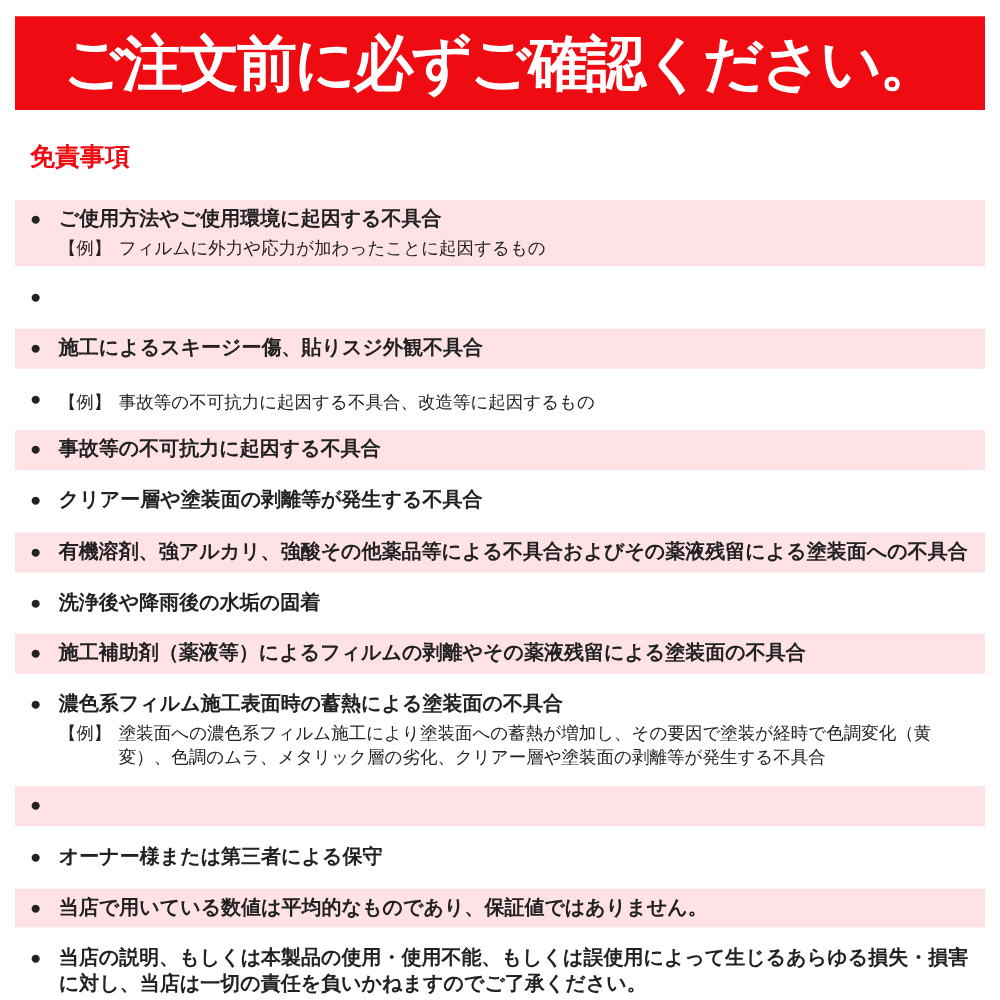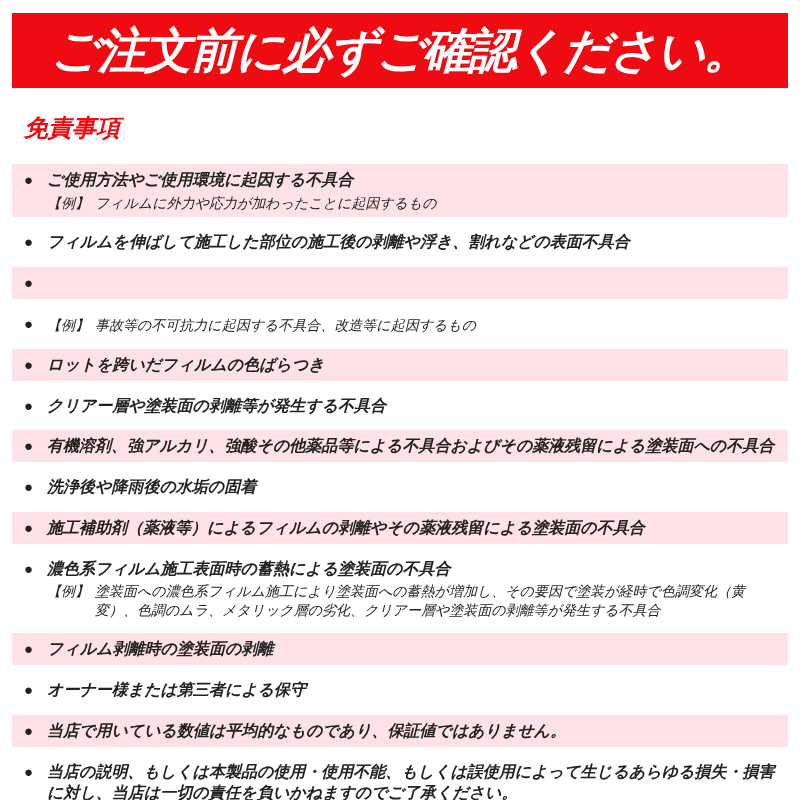--- a/index.html
+++ b/index.html
@@ -16,38 +16,37 @@
     width: 800px;
     height: 800px;
     overflow: hidden;
     font-family: "Liberation Sans", "DejaVu Sans", sans-serif;
     color: var(--text);
   }
   .page {
     width: 800px;
     height: 577px;
     padding: 13px 8px 0 12px;
-    font-style: italic;
   }
   .banner {
     width: 776px;
     height: 75px;
     background: var(--red);
     color: var(--banner-text);
     display: flex;
     align-items: center;
     justify-content: center;
     font-size: 48px;
     font-weight: 700;
     letter-spacing: -2px;
     white-space: nowrap;
   }
   .section-title {
     color: var(--red);
-    font-size: 24px;
+    font-size: 20px;
     font-weight: 700;
     margin: 27px 0 23px 12px;
     line-height: 1.1;
   }
   .list {
     width: 776px;
   }
   .item {
     display: flex;
     align-items: flex-start;
@@ -107,40 +106,40 @@
         <div class="content">
           <div class="main-text">ご使用方法やご使用環境に起因する不具合</div>
           <div class="example">
             <span class="ex-prefix">【例】</span>
             <div class="ex-text">フィルムに外力や応力が加わったことに起因するもの</div>
           </div>
         </div>
       </div>
       <div class="item">
         <span class="bullet">●</span>
-        <div class="content">
-          <div class="main-text">フィルムを伸ばして施工した部位の施工後の剥離や浮き、割れなどの表面不具合</div>
-        </div>
       </div>
       <div class="item highlight">
         <span class="bullet">●</span>
+        <div class="content">
+          <div class="main-text">施工によるスキージー傷、貼りスジ外観不具合</div>
+        </div>
       </div>
       <div class="item">
         <span class="bullet">●</span>
         <div class="content">
           <div class="example">
             <span class="ex-prefix">【例】</span>
             <div class="ex-text">事故等の不可抗力に起因する不具合、改造等に起因するもの</div>
           </div>
         </div>
       </div>
       <div class="item highlight">
         <span class="bullet">●</span>
         <div class="content">
-          <div class="main-text">ロットを跨いだフィルムの色ばらつき</div>
+          <div class="main-text">事故等の不可抗力に起因する不具合</div>
         </div>
       </div>
       <div class="item">
         <span class="bullet">●</span>
         <div class="content">
           <div class="main-text">クリアー層や塗装面の剥離等が発生する不具合</div>
         </div>
       </div>
       <div class="item highlight">
         <span class="bullet">●</span>
@@ -165,23 +164,20 @@
         <div class="content">
           <div class="main-text">濃色系フィルム施工表面時の蓄熱による塗装面の不具合</div>
           <div class="example">
             <span class="ex-prefix">【例】</span>
             <div class="ex-text">塗装面への濃色系フィルム施工により塗装面への蓄熱が増加し、その要因で塗装が経時で色調変化（黄変）、色調のムラ、メタリック層の劣化、クリアー層や塗装面の剥離等が発生する不具合</div>
           </div>
         </div>
       </div>
       <div class="item highlight">
         <span class="bullet">●</span>
-        <div class="content">
-          <div class="main-text">フィルム剥離時の塗装面の剥離</div>
-        </div>
       </div>
       <div class="item">
         <span class="bullet">●</span>
         <div class="content">
           <div class="main-text">オーナー様または第三者による保守</div>
         </div>
       </div>
       <div class="item highlight">
         <span class="bullet">●</span>
         <div class="content">

